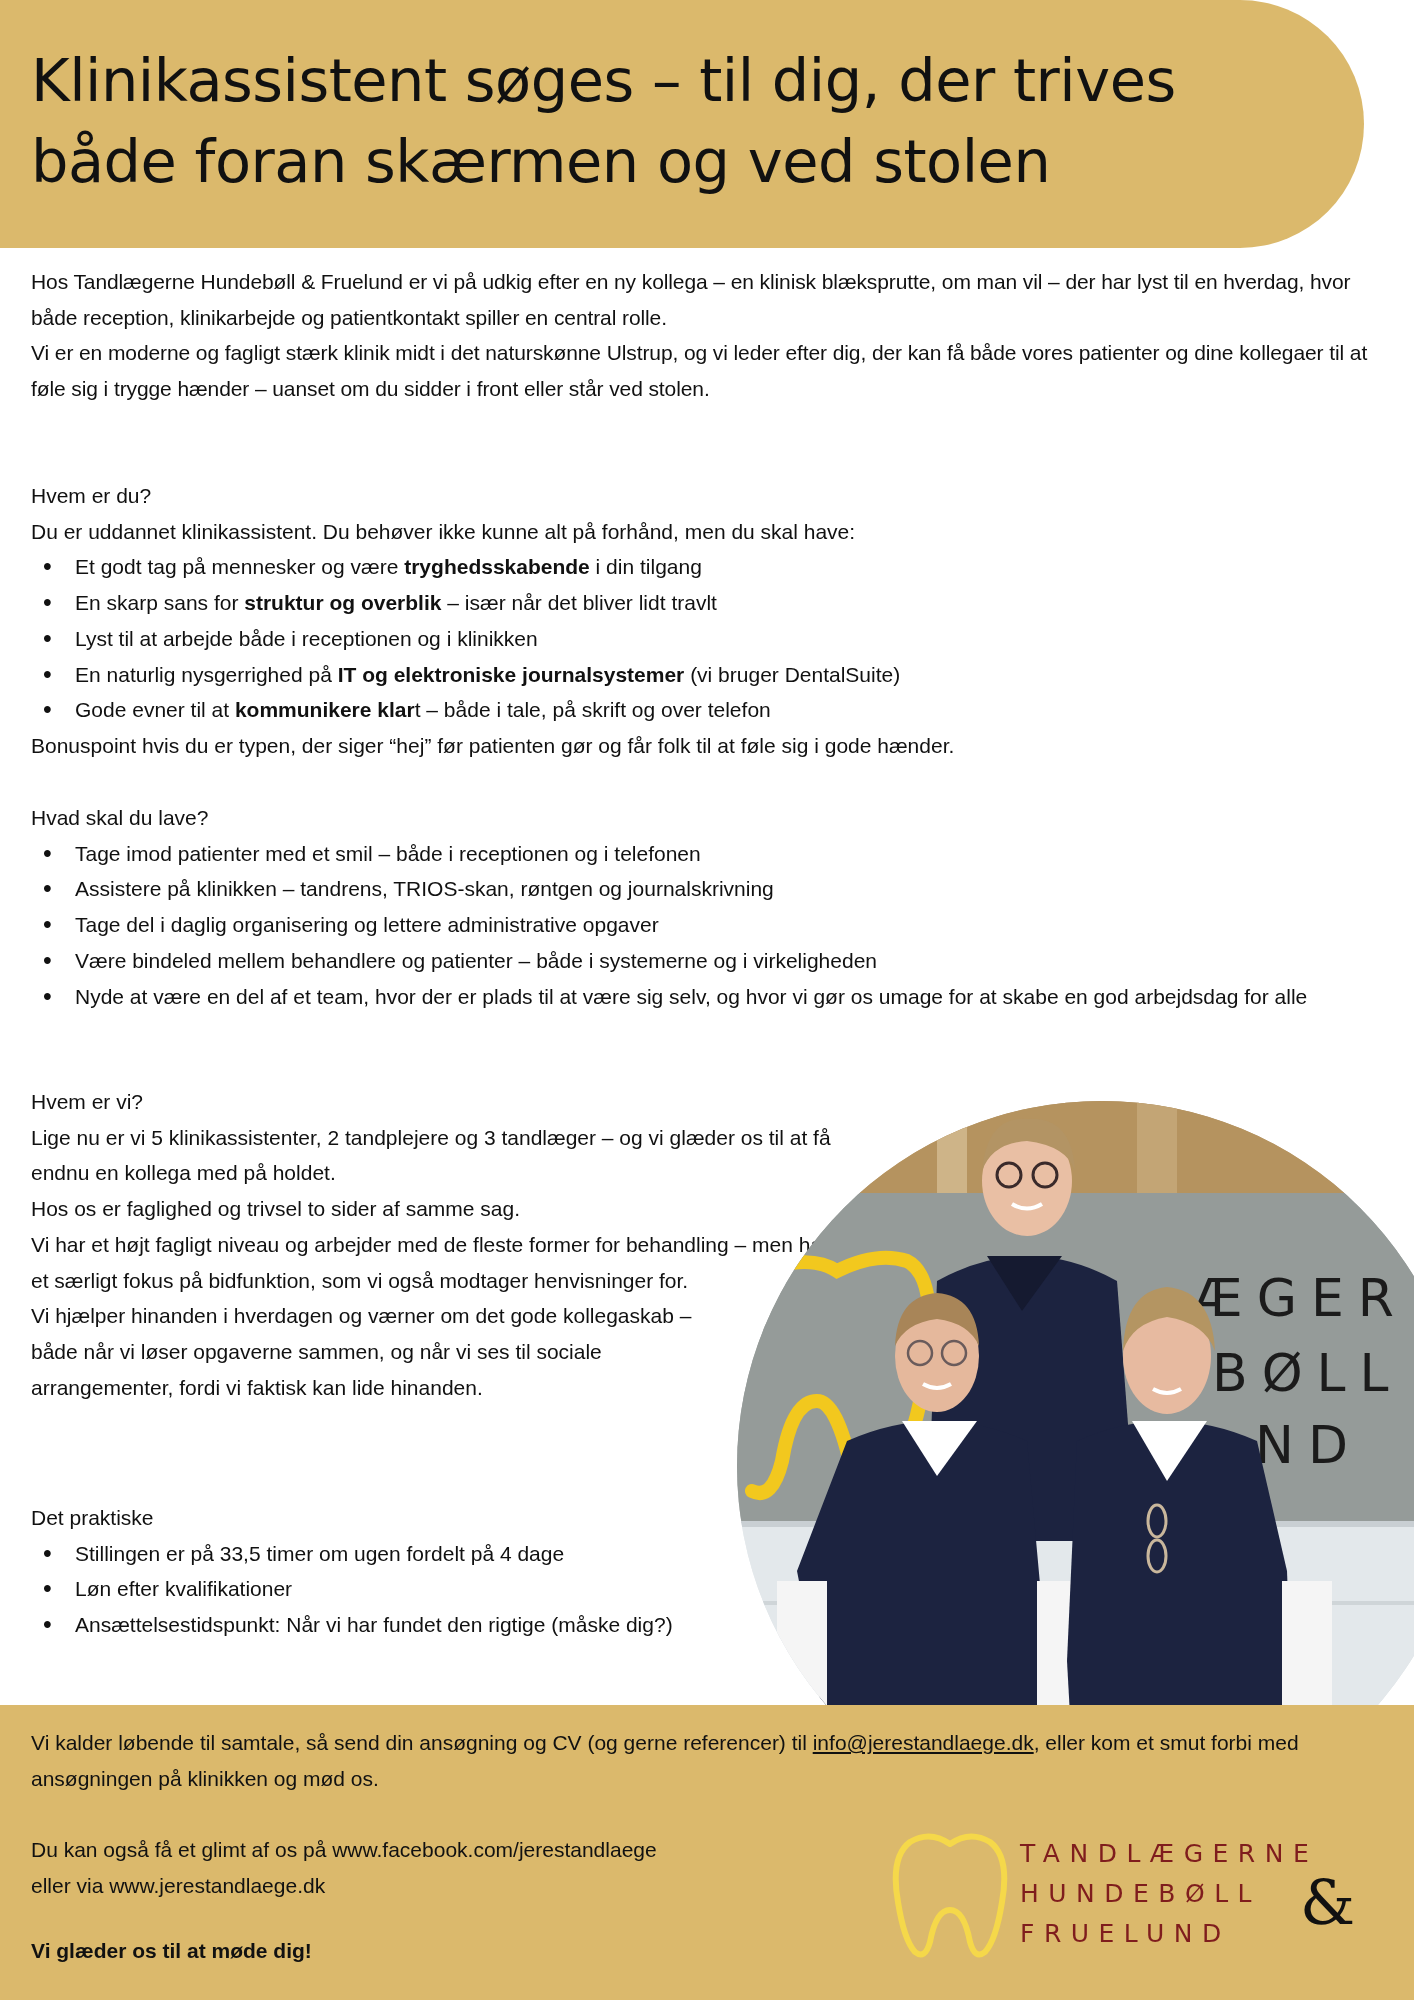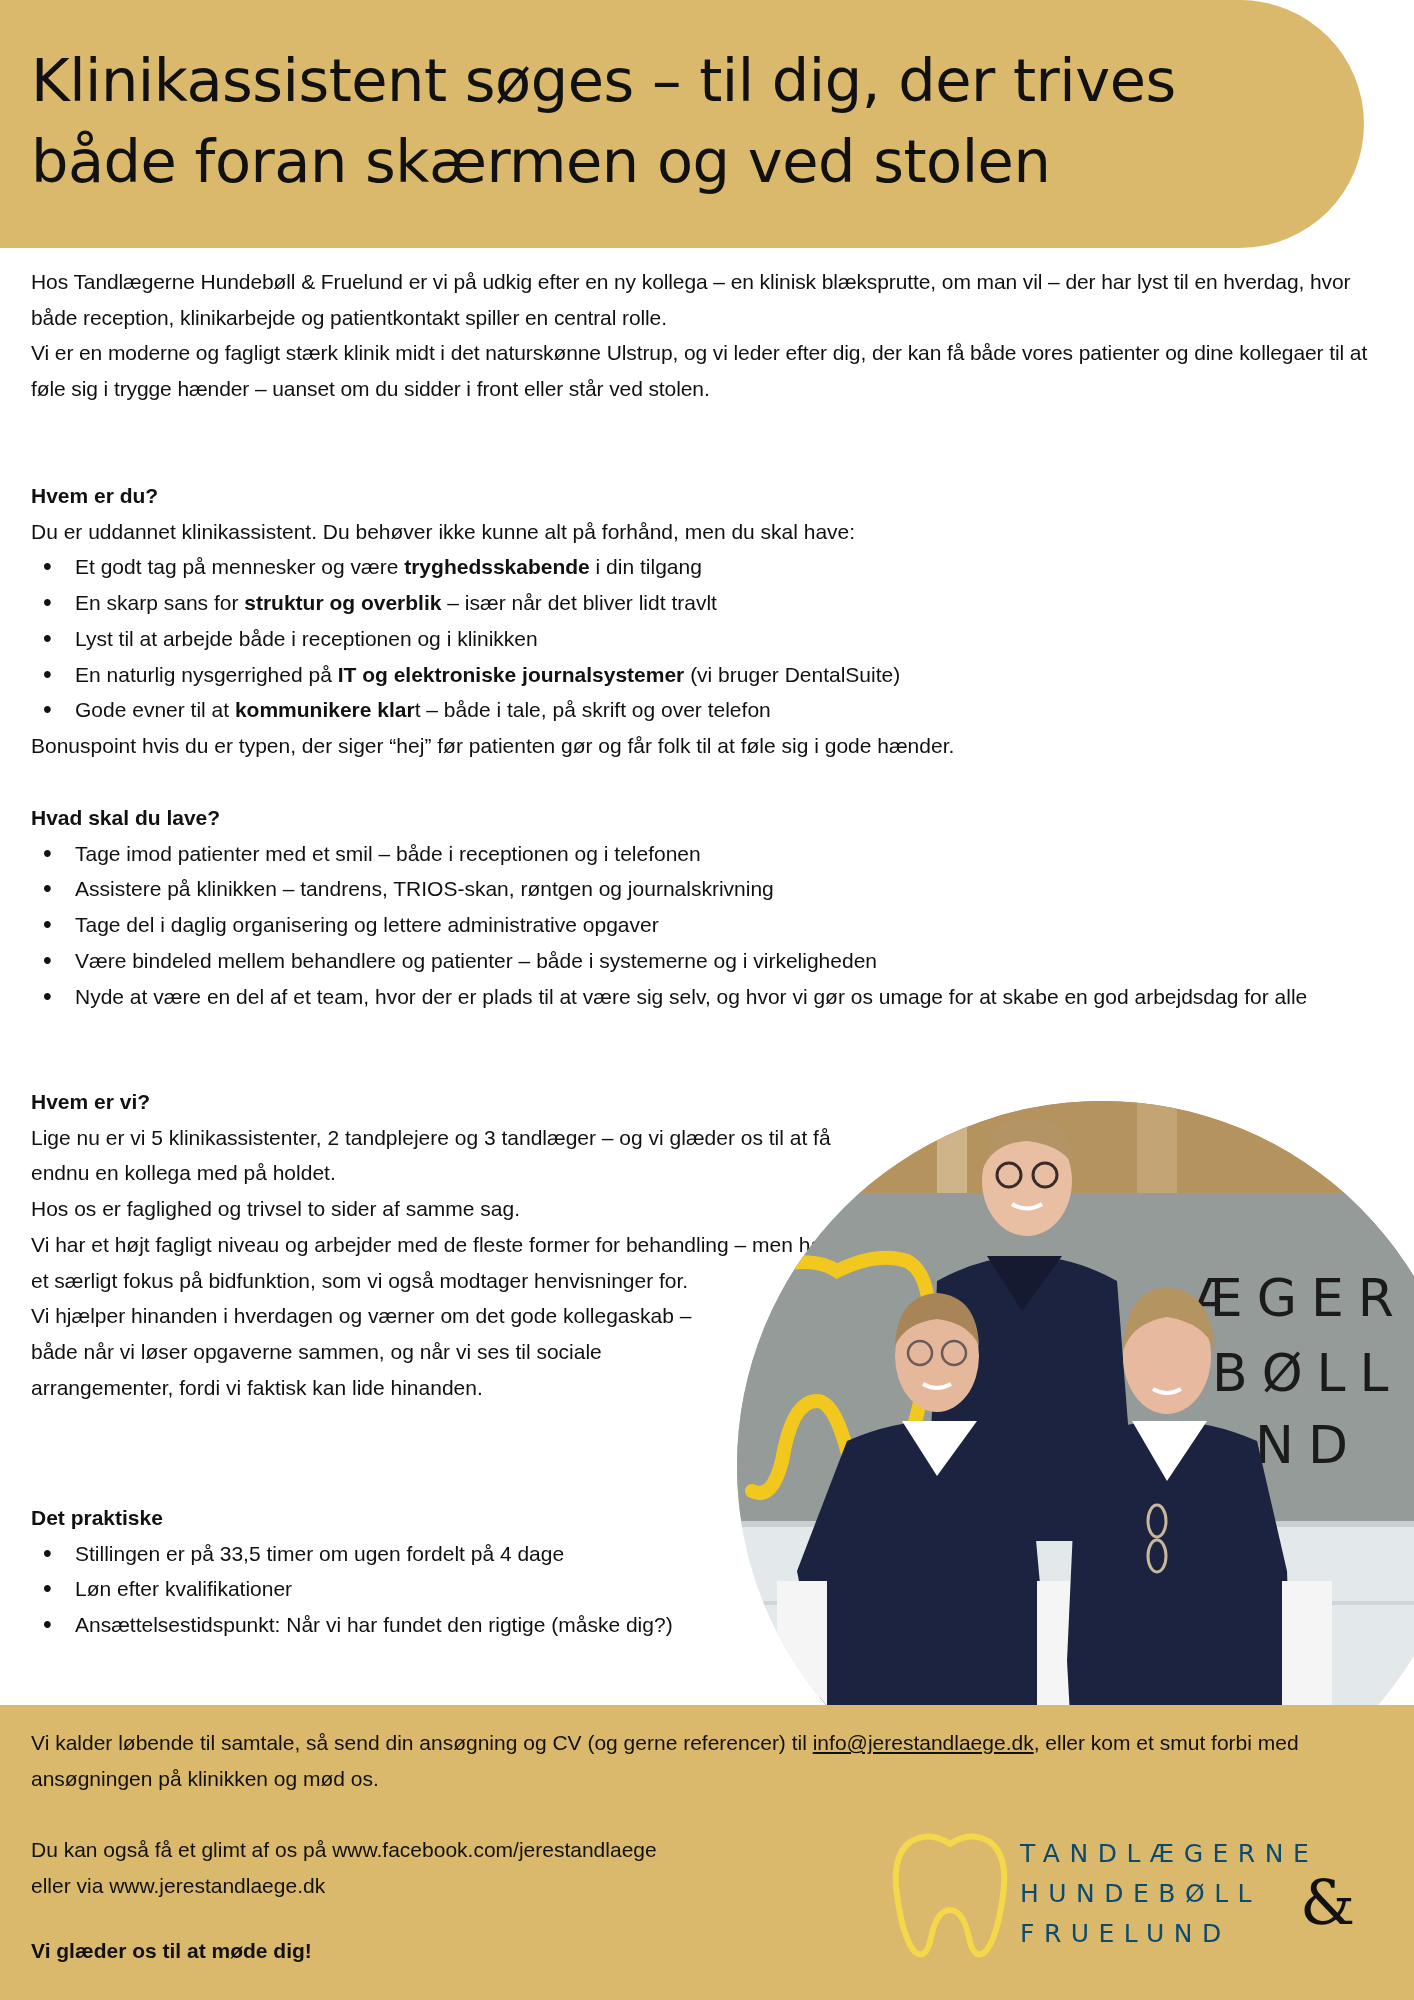--- a/index.html
+++ b/index.html
@@ -21,21 +21,21 @@
     position: absolute; left: 31px; font-family: "Liberation Sans", sans-serif;
     font-size: 21px; line-height: 35.7px; color: #111;
   }
   .body-text p { margin: 0; }
   .body-text b { font-weight: bold; }
   .intro { top: 264px; width: 1360px; letter-spacing: -0.1px; }
   .sec-hvem-du { top: 478px; width: 1360px; }
   .sec-hvad { top: 800px; width: 1360px; }
   .sec-vi { top: 1084px; width: 840px; }
   .sec-praktisk { top: 1500px; width: 700px; }
-  .heading { font-weight: bold; margin: 0; }
+  .heading { font-weight: normal; margin: 0; }
   ul { margin: 0; padding: 0 0 0 44px; list-style: none; }
   ul li { position: relative; }
   ul li::before {
     content: "•"; position: absolute; left: -32px; top: 0; font-size: 25px;
   }
   .photo {
     position: absolute; left: 737px; top: 1101px; width: 730px; height: 730px;
     border-radius: 50%; overflow: hidden;
     background: linear-gradient(180deg, #a88a5f 0%, #c8a877 10%, #9b8f82 12.5%, #8f9591 13%, #9aa09e 40%, #b9bdbc 57%, #e6ecef 58%, #d8dde0 80%, #c6ccd0 100%);
   }
@@ -47,21 +47,21 @@
     background: #dbb96c;
   }
   .footer .body-text { left: 31px; }
   .f1 { top: 20px; width: 1370px; }
   .f2 { top: 127px; width: 840px; }
   .f3 { top: 228px; font-weight: bold; }
   .email { text-decoration: underline; color: #111; }
   .logo { position: absolute; left: 890px; top: 1822px; width: 470px; height: 140px; }
   .logo-text {
     position: absolute; left: 130px; top: 12px; font-family: "DejaVu Sans", sans-serif;
-    font-size: 25px; letter-spacing: 9.5px; line-height: 40px; color: #0c4a6e; font-weight: normal;
+    font-size: 25px; letter-spacing: 9.5px; line-height: 40px; color: #7f1d1d; font-weight: normal;
   }
   .logo-amp {
     position: absolute; left: 410px; top: 50px; font-family: "DejaVu Serif", serif;
     font-size: 62px; line-height: 62px; color: #111;
   }
 </style>
 </head>
 <body>
 
 <div class="header">

